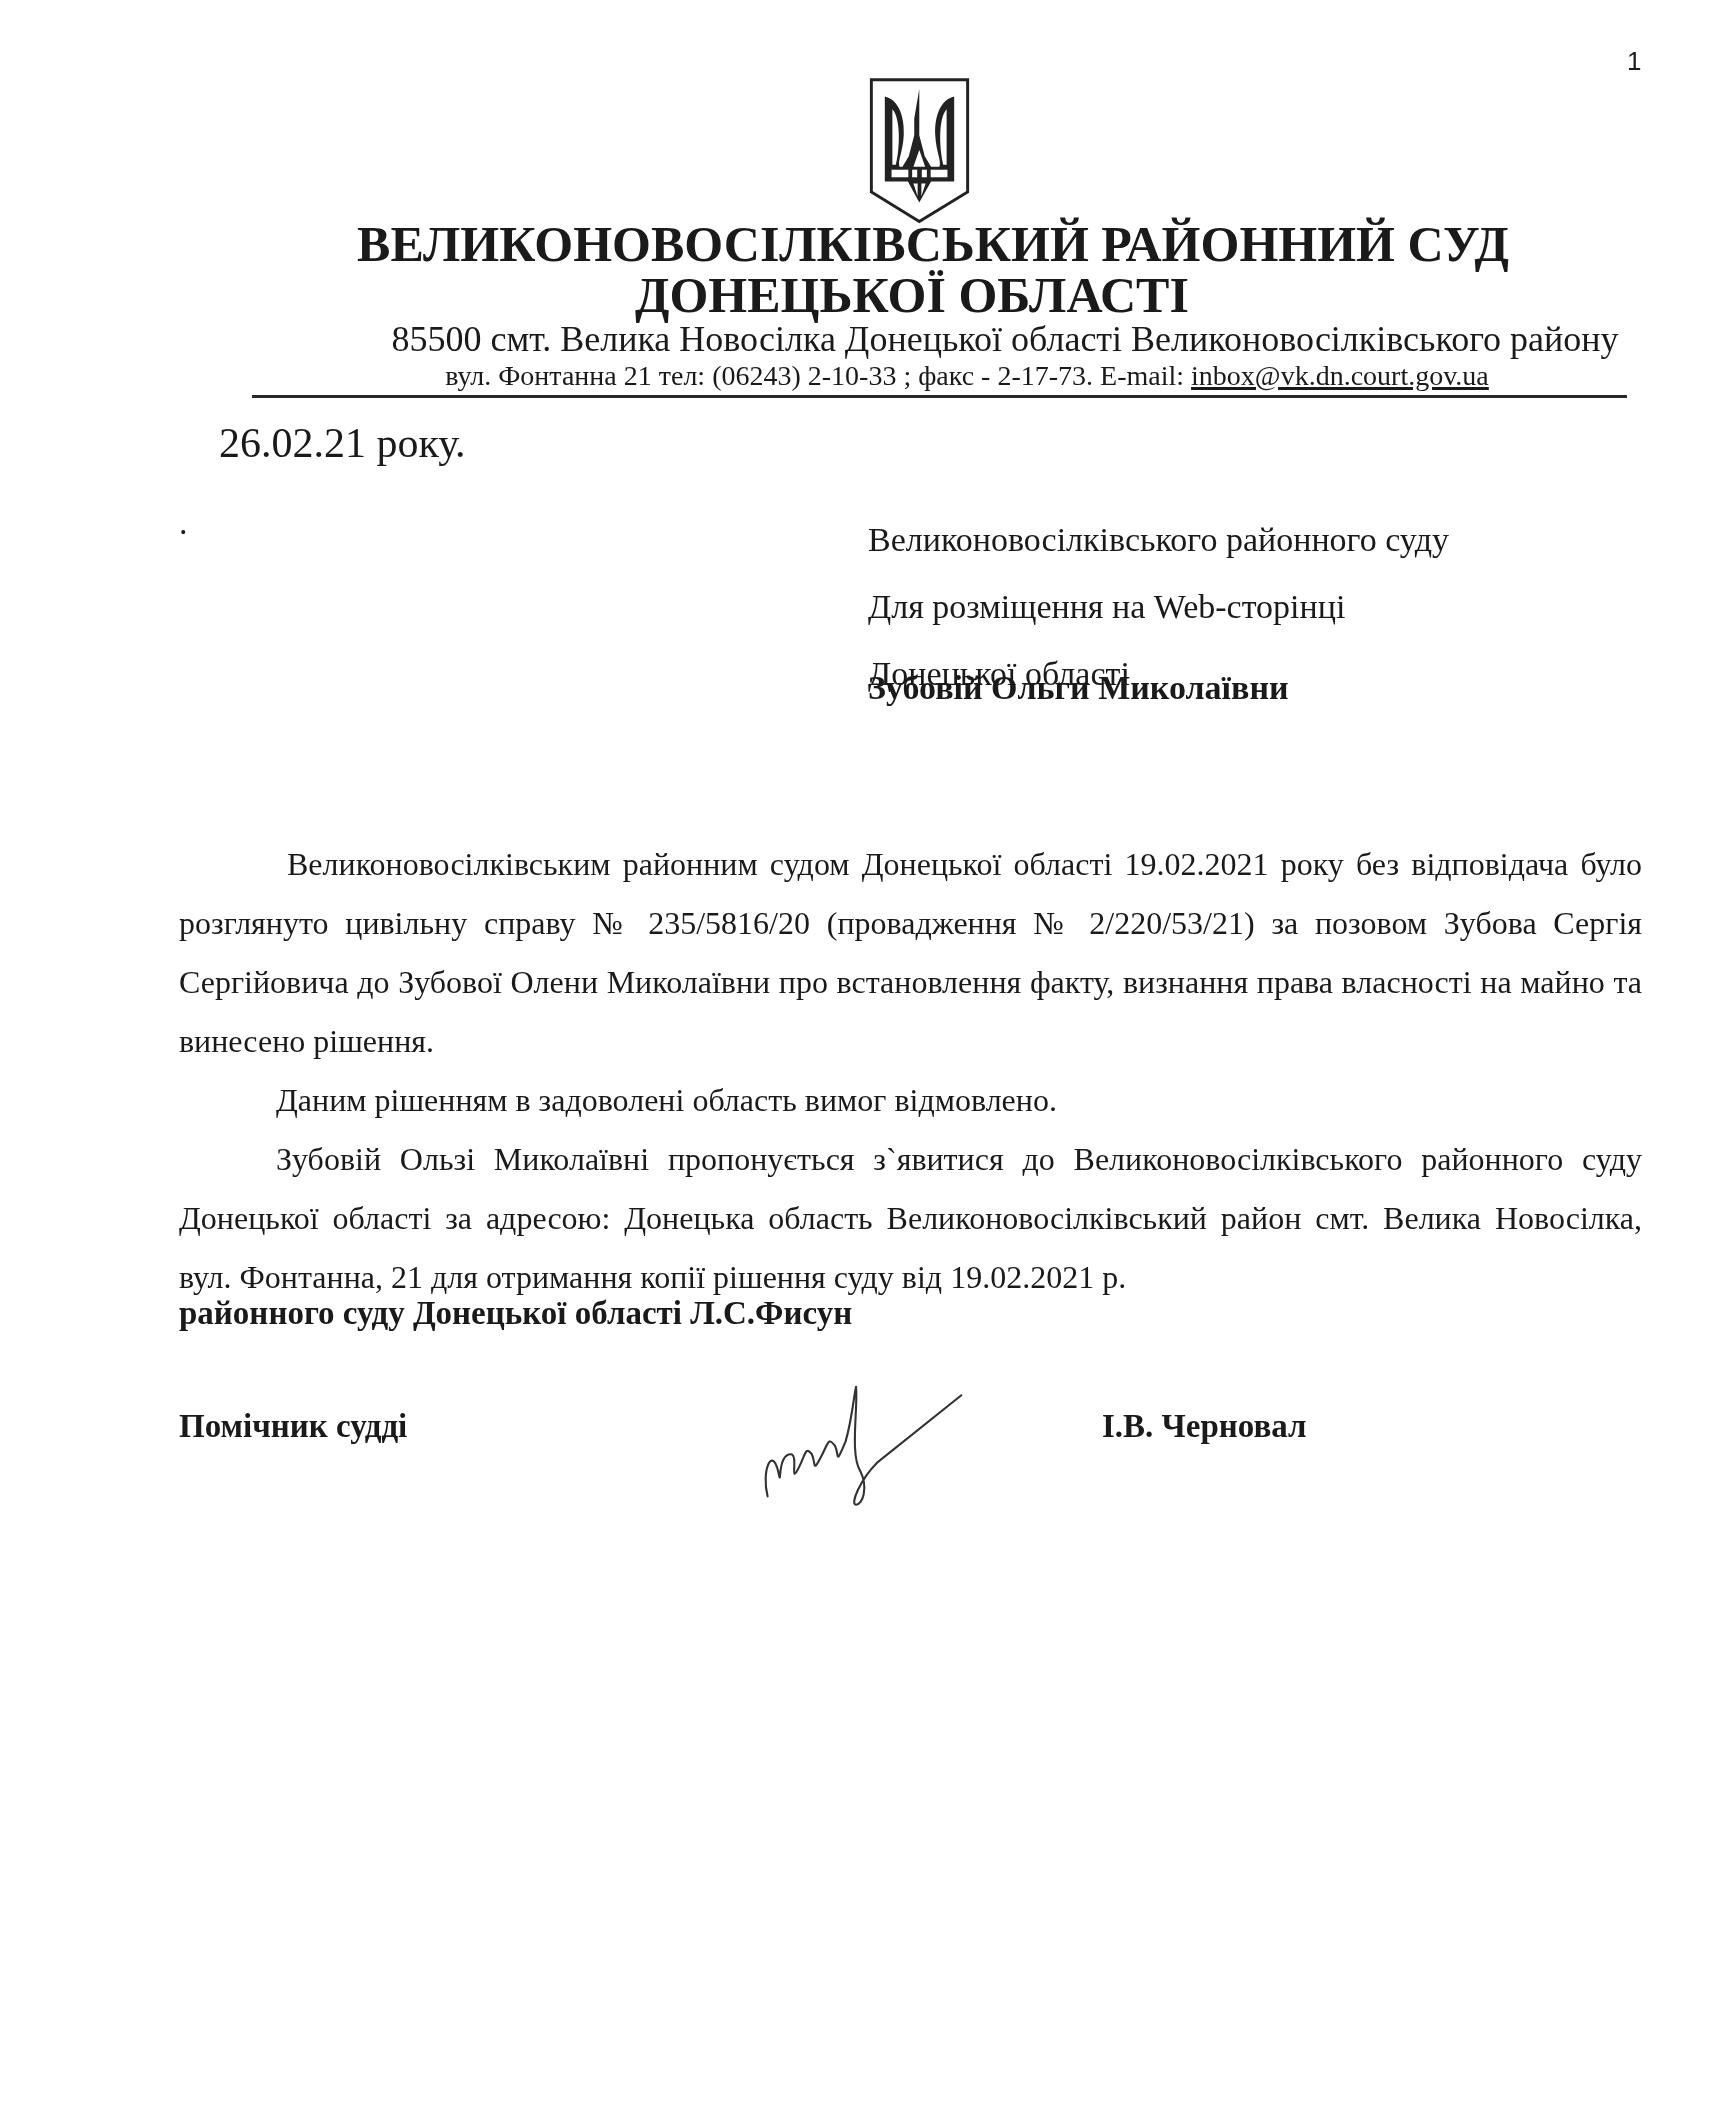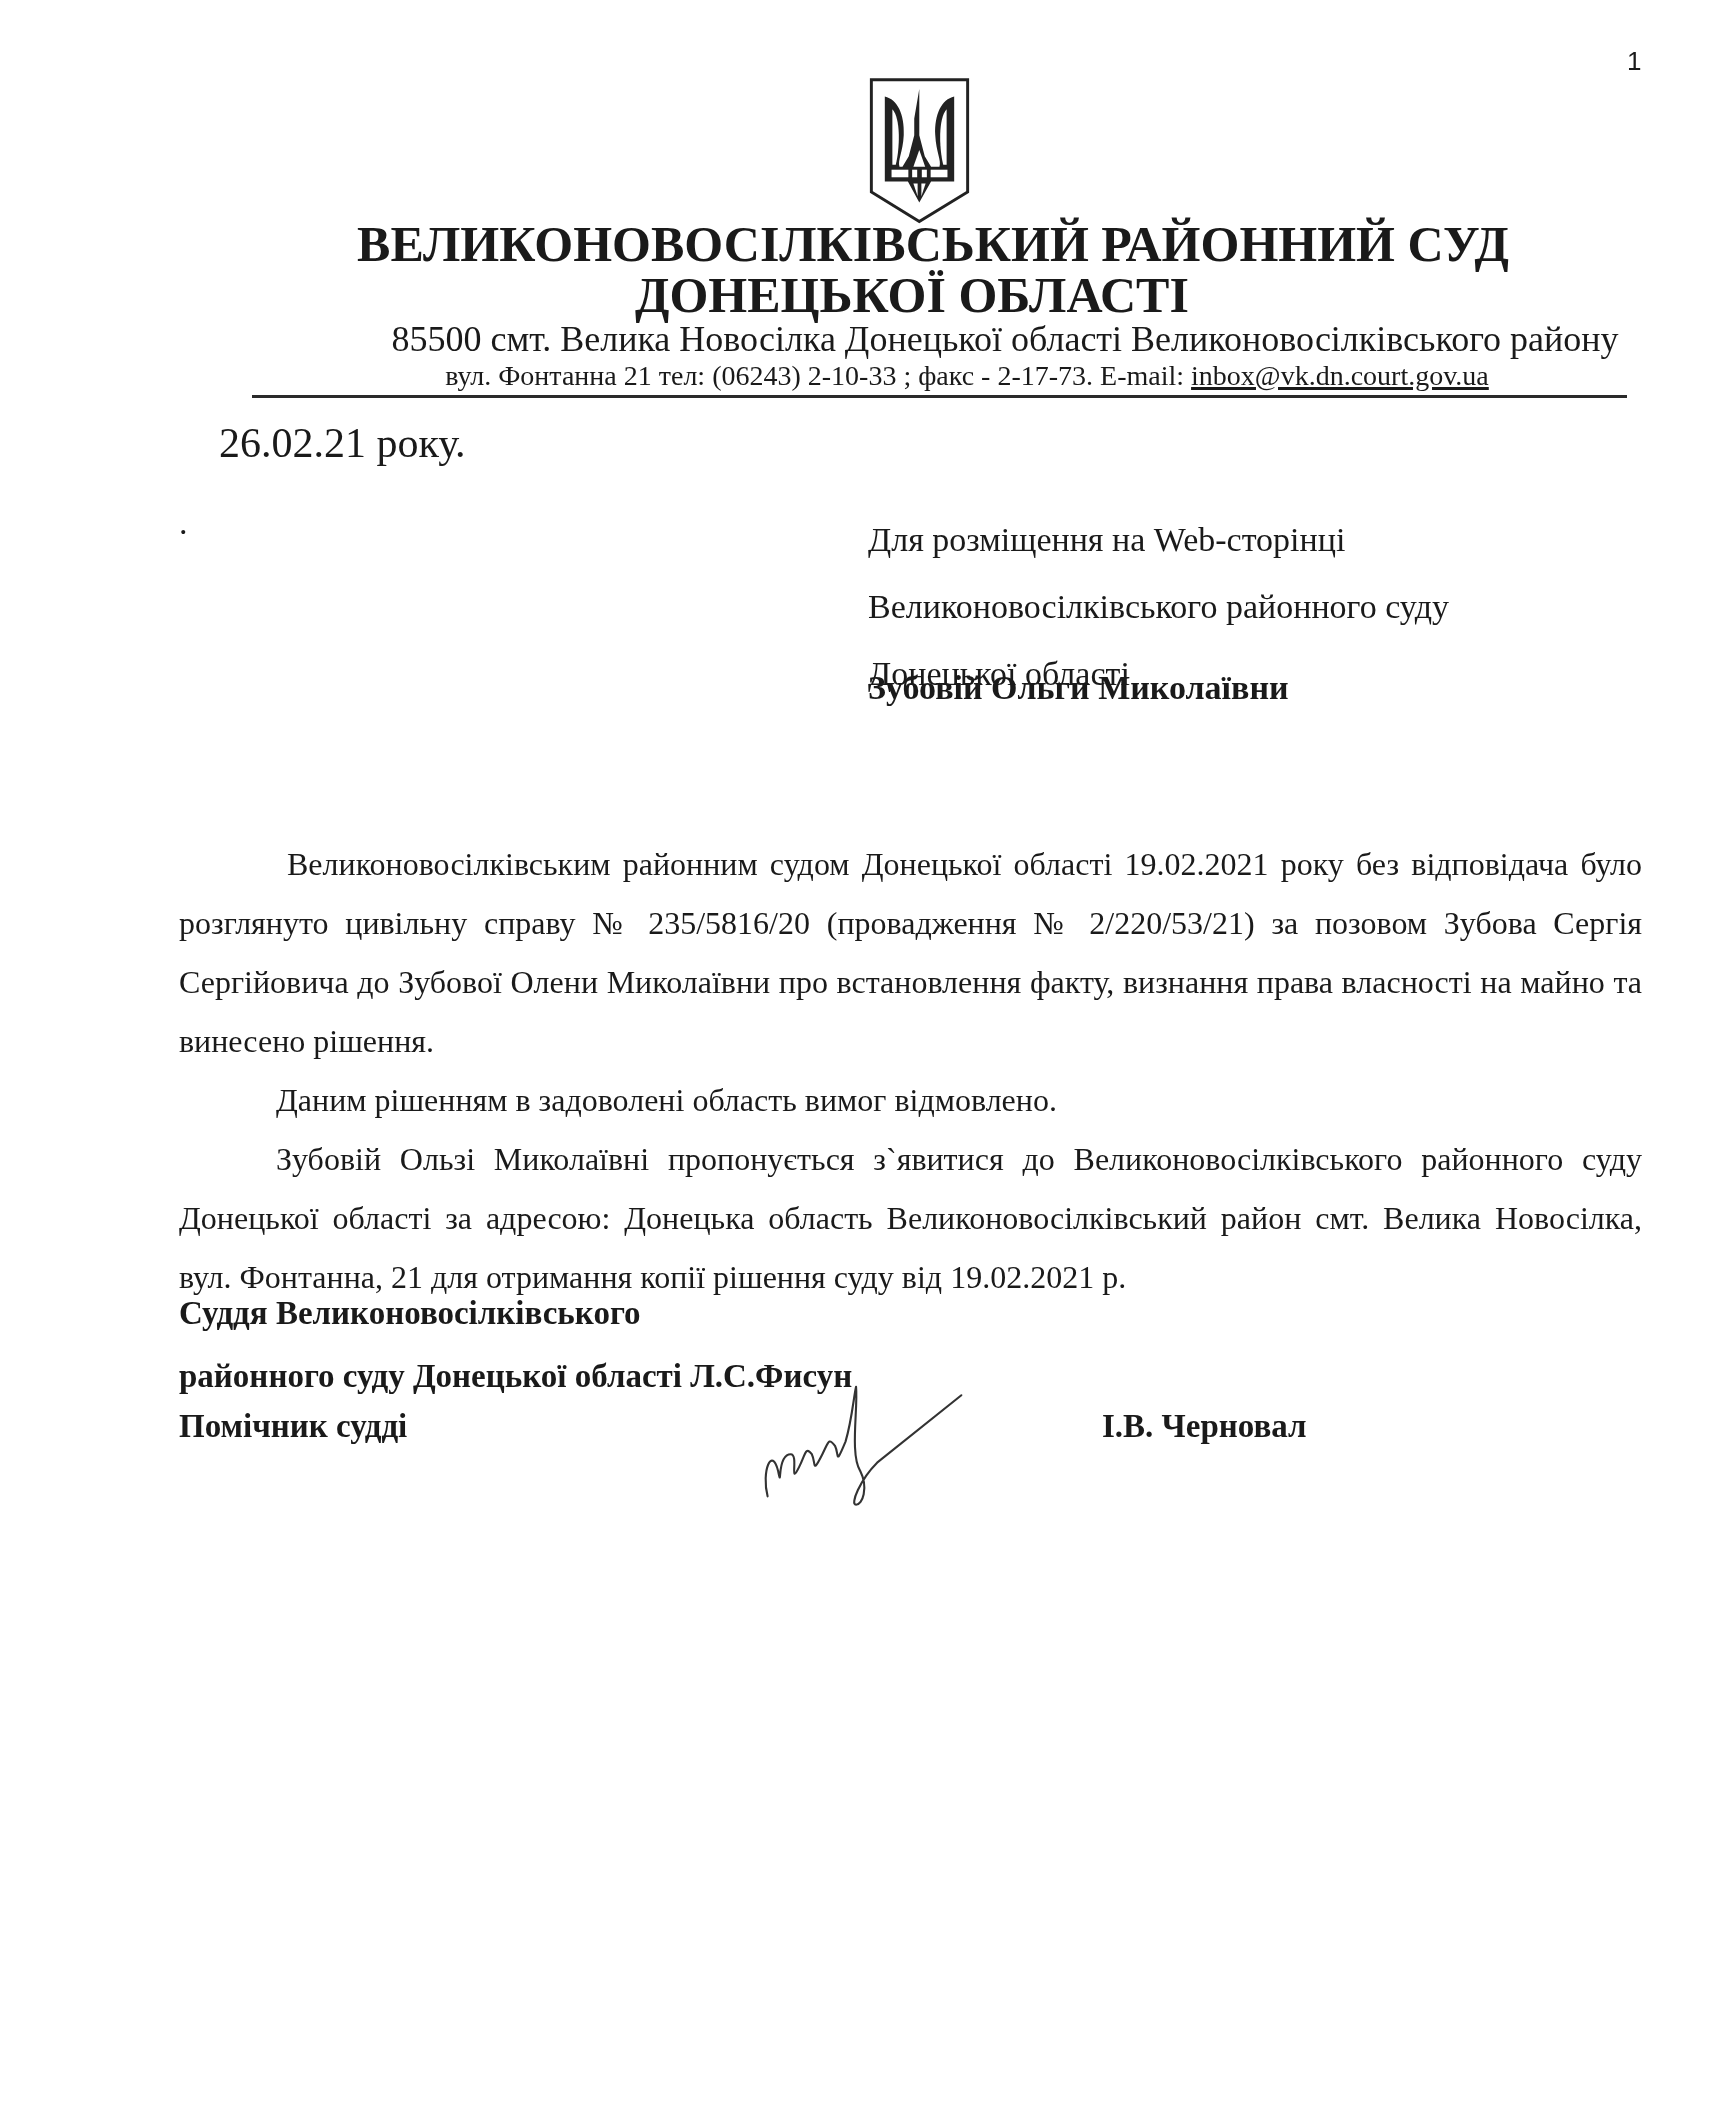--- a/index.html
+++ b/index.html
@@ -53,37 +53,36 @@
 
 <div class="abs address l1">85500 смт. Велика Новосілка Донецької області Великоновосілківського району</div>
 <div class="abs address l2"><span>вул. Фонтанна 21 тел: (06243)    2-10-33 ;   факс -   2-17-73.  E-mail: </span><span class="email">inbox@vk.dn.court.gov.ua</span></div>
 
 <div class="abs rule"></div>
 
 <div class="abs date">26.02.21 року.</div>
 <div class="abs dot">.</div>
 
 <div class="abs recipient">
+  <div>Великоновосілківського районного суду</div>
   <div>Для розміщення на Web-сторінці</div>
-  <div>Великоновосілківського районного суду</div>
   <div>Донецької області</div>
 </div>
 
 <div class="abs attention">
   <div>Зубовій Ольги Миколаївни</div>
 </div>
 
 <div class="abs body">
   <p class="first">Великоновосілківським районним судом Донецької області 19.02.2021 року без відповідача було  розглянуто цивільну справу № 235/5816/20 (провадження № 2/220/53/21) за позовом Зубова Сергія Сергійовича до Зубової Олени Миколаївни про встановлення факту, визнання права власності на майно та винесено  рішення.</p>
   <p>Даним рішенням в задоволені область вимог відмовлено.</p>
   <p>Зубовій Ользі Миколаївні пропонується з`явитися до Великоновосілківського районного суду Донецької області за адресою: Донецька область Великоновосілківський район смт. Велика Новосілка, вул. Фонтанна, 21 для отримання копії рішення суду від 19.02.2021 р.</p>
 </div>
 
 <div class="abs sign judge">
-  <div>Суддя Великоновосілківського</div>
   <div>районного суду Донецької області   Л.С.Фисун</div>
 </div>
 
 <div class="abs sign assistant">Помічник судді</div>
 
 <svg class="abs signature" viewBox="0 0 550 330">
   <path d="M20 300 C5 240 30 180 45 240 C55 290 40 200 75 200 C95 200 70 280 95 230 C110 200 110 180 125 200 C135 220 125 250 150 200 C165 170 165 160 180 180 C190 200 180 230 205 170 C220 120 225 60 230 40 C235 90 215 200 240 240 C260 280 245 320 230 320 C215 320 240 260 280 220 L480 60" fill="none" stroke="#333" stroke-width="5" stroke-linecap="round" stroke-linejoin="round"></path>
 </svg>
 
 <div class="abs sign assistant-name">І.В. Черновал</div>

